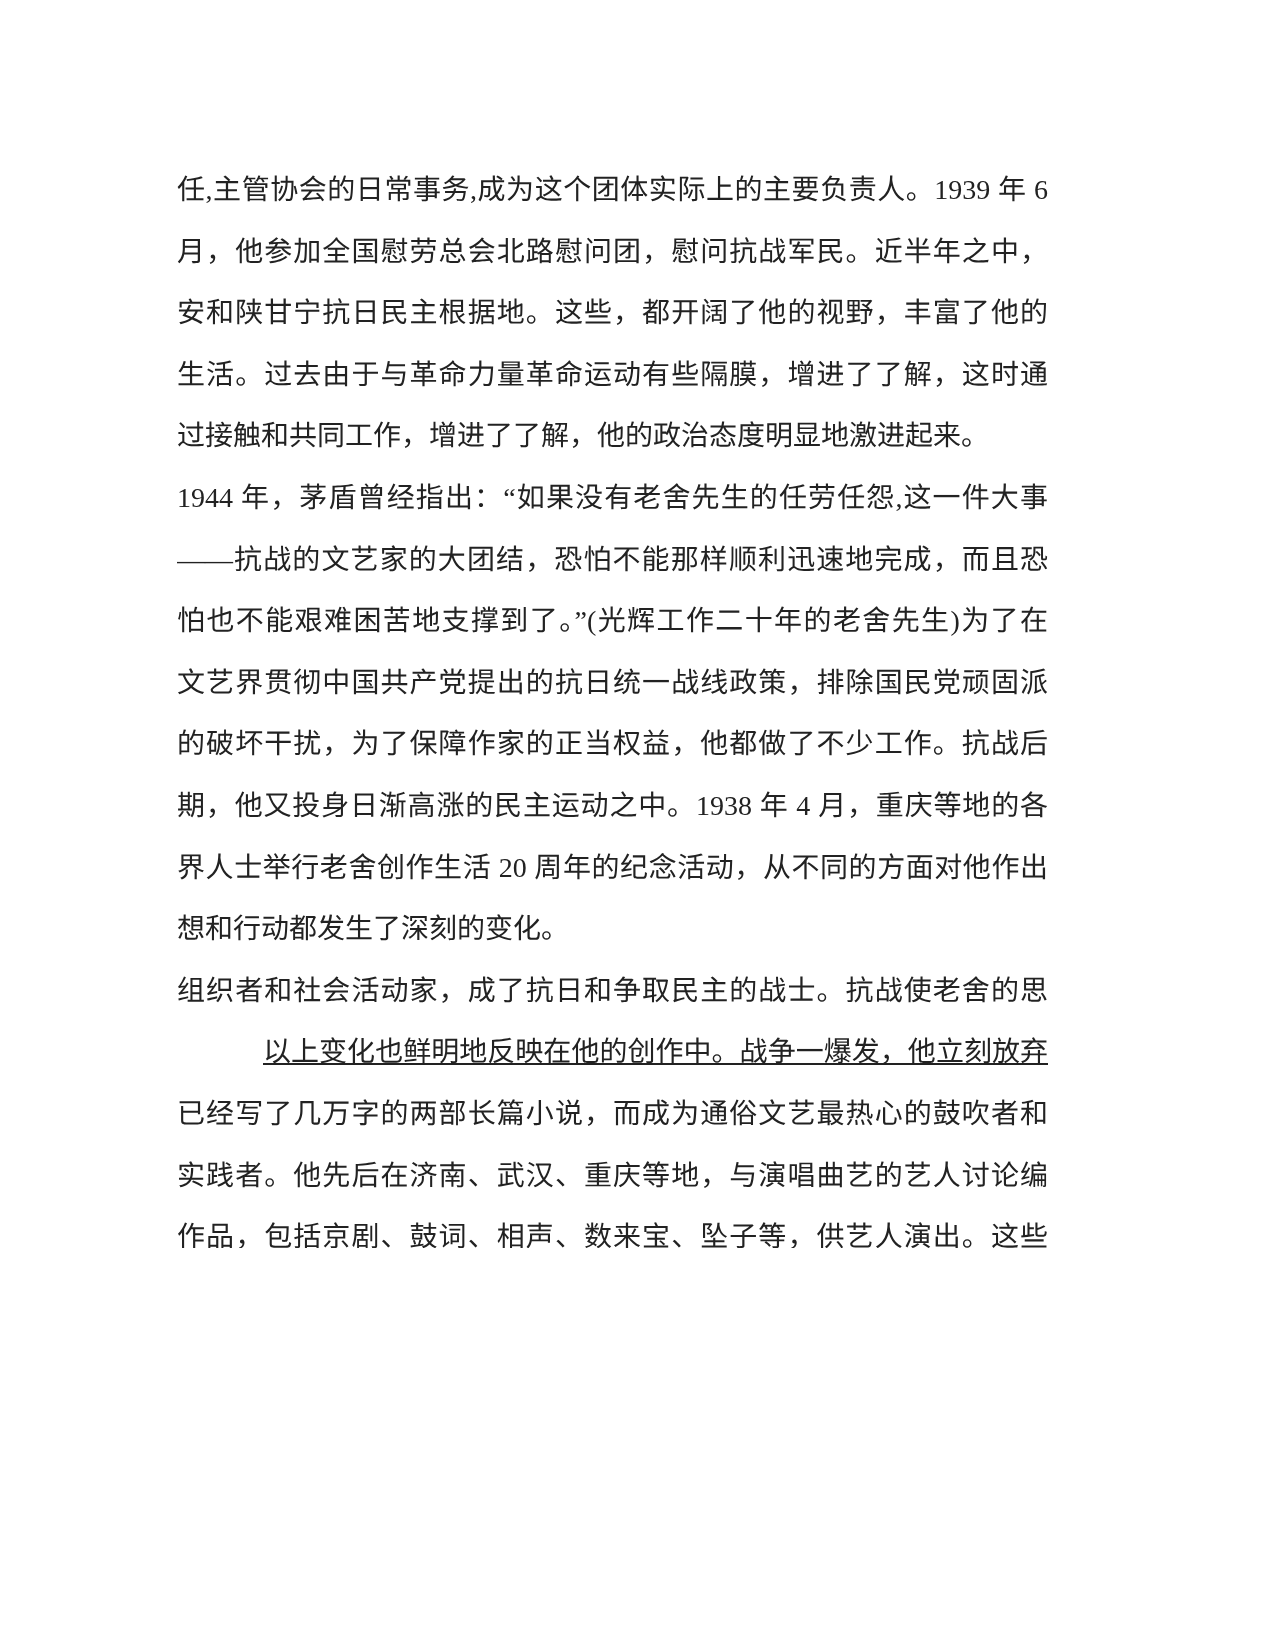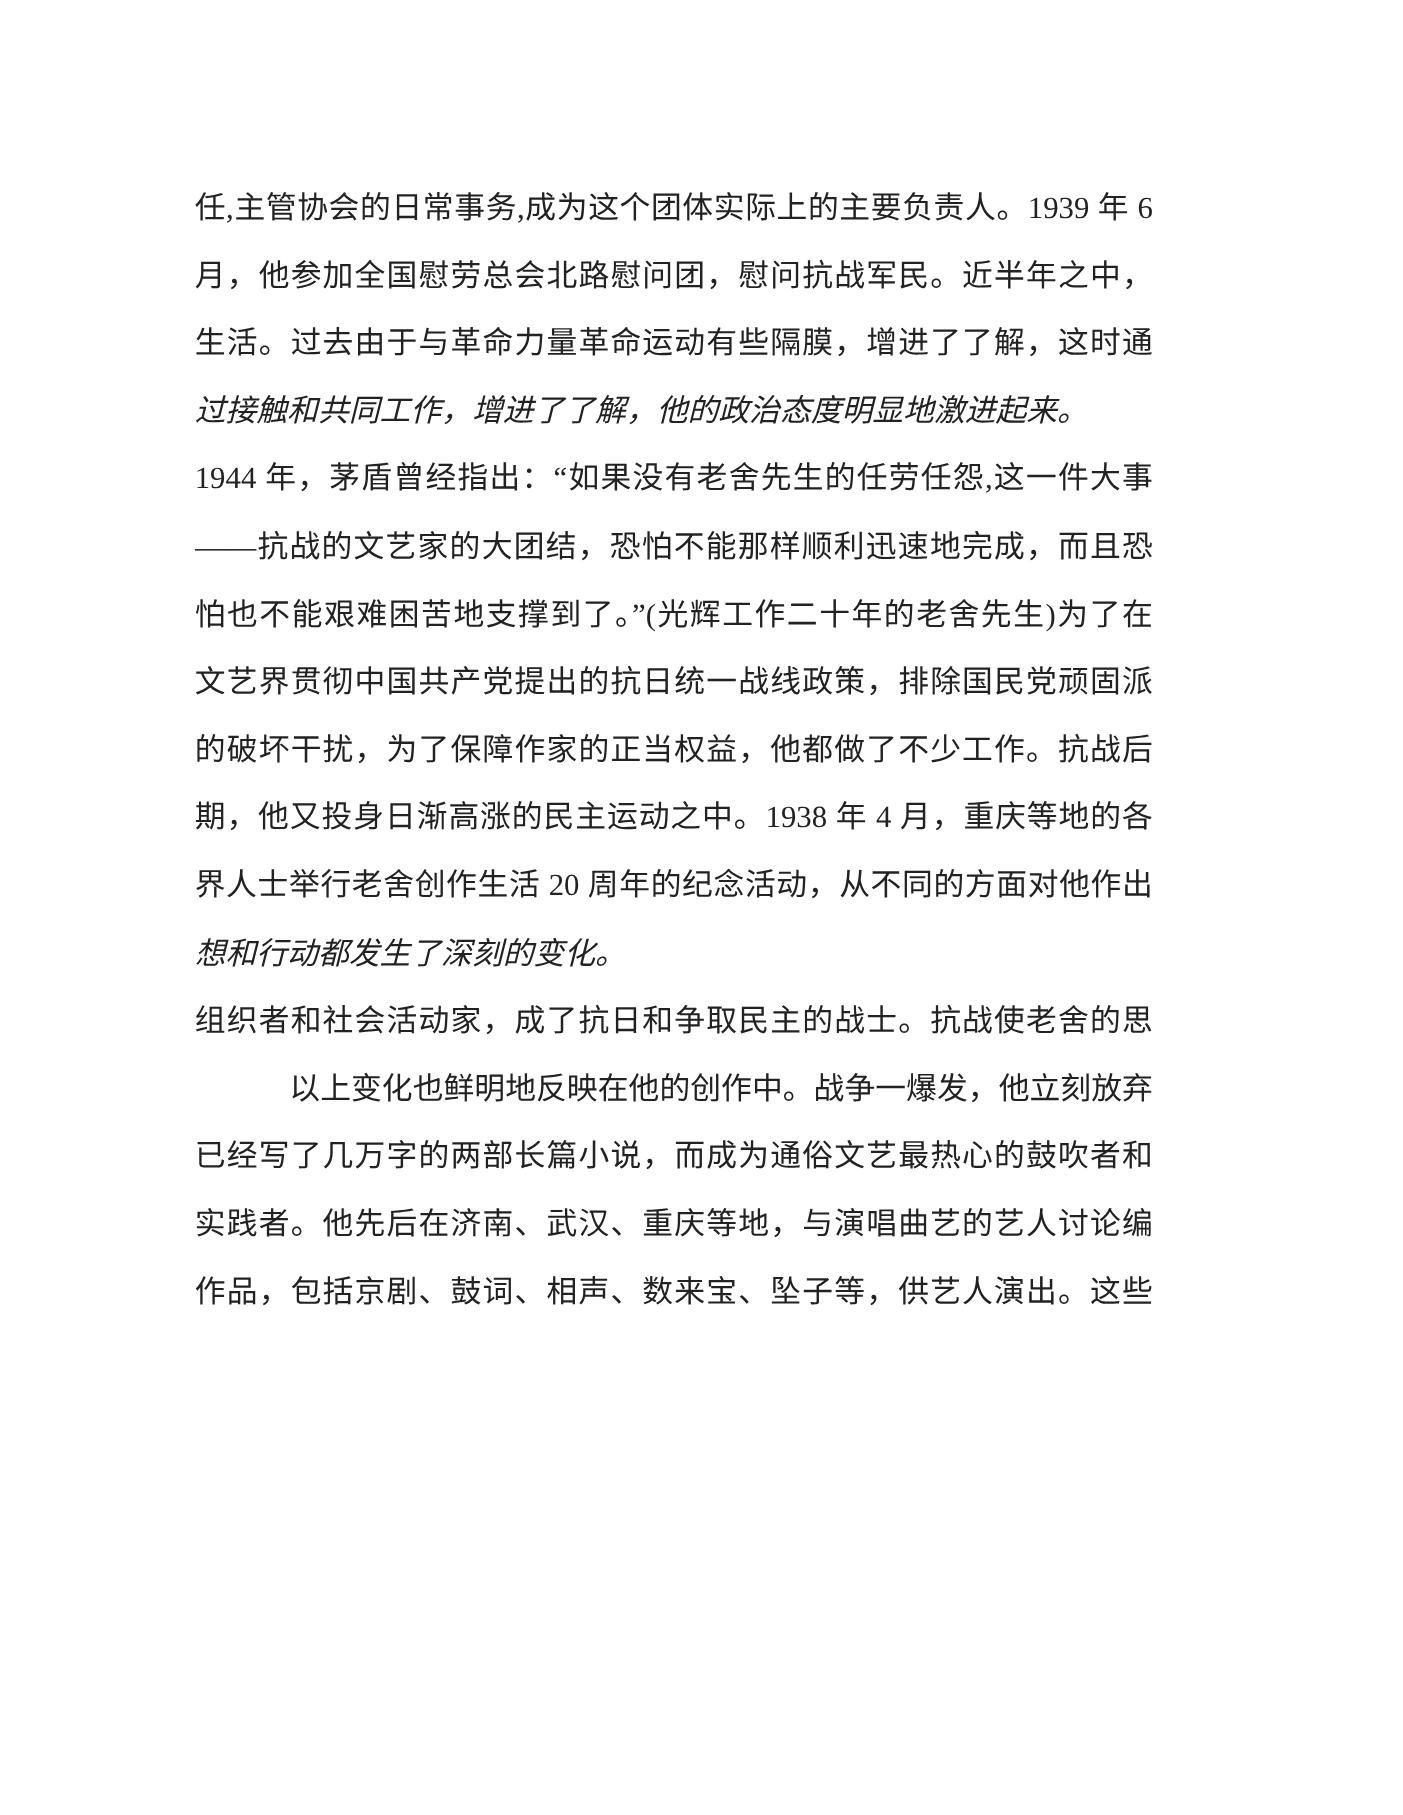--- a/index.html
+++ b/index.html
@@ -31,34 +31,35 @@
   }
   .line {
     height: 61.6px;
     overflow: hidden;
     text-align: justify;
     text-align-last: justify;
   }
   
   .line.para-end {
     text-align-last: left;
-    font-style: italic;
   }
   
   .line.indent {
     text-indent: 86px;
+    text-decoration: underline;
   }
 </style>
 </head>
 <body>
 
 <div class="page" style="background: rgb(255, 255, 255);">
   <div class="text-block" style="color: rgb(34, 34, 34);">
     <div class="line">任,主管协会的日常事务,成为这个团体实际上的主要负责人。1939 年 6</div>
     <div class="line">月，他参加全国慰劳总会北路慰问团，慰问抗战军民。近半年之中，</div>
+    <div class="line">安和陕甘宁抗日民主根据地。这些，都开阔了他的视野，丰富了他的</div>
     <div class="line">生活。过去由于与革命力量革命运动有些隔膜，增进了了解，这时通</div>
     <div class="line para-end">过接触和共同工作，增进了了解，他的政治态度明显地激进起来。</div>
     <div class="line">1944 年，茅盾曾经指出：“如果没有老舍先生的任劳任怨,这一件大事</div>
     <div class="line">——抗战的文艺家的大团结，恐怕不能那样顺利迅速地完成，而且恐</div>
     <div class="line">怕也不能艰难困苦地支撑到了。”(光辉工作二十年的老舍先生)为了在</div>
     <div class="line">文艺界贯彻中国共产党提出的抗日统一战线政策，排除国民党顽固派</div>
     <div class="line">的破坏干扰，为了保障作家的正当权益，他都做了不少工作。抗战后</div>
     <div class="line">期，他又投身日渐高涨的民主运动之中。1938 年 4 月，重庆等地的各</div>
     <div class="line">界人士举行老舍创作生活 20 周年的纪念活动，从不同的方面对他作出</div>
     <div class="line para-end">想和行动都发生了深刻的变化。</div>

